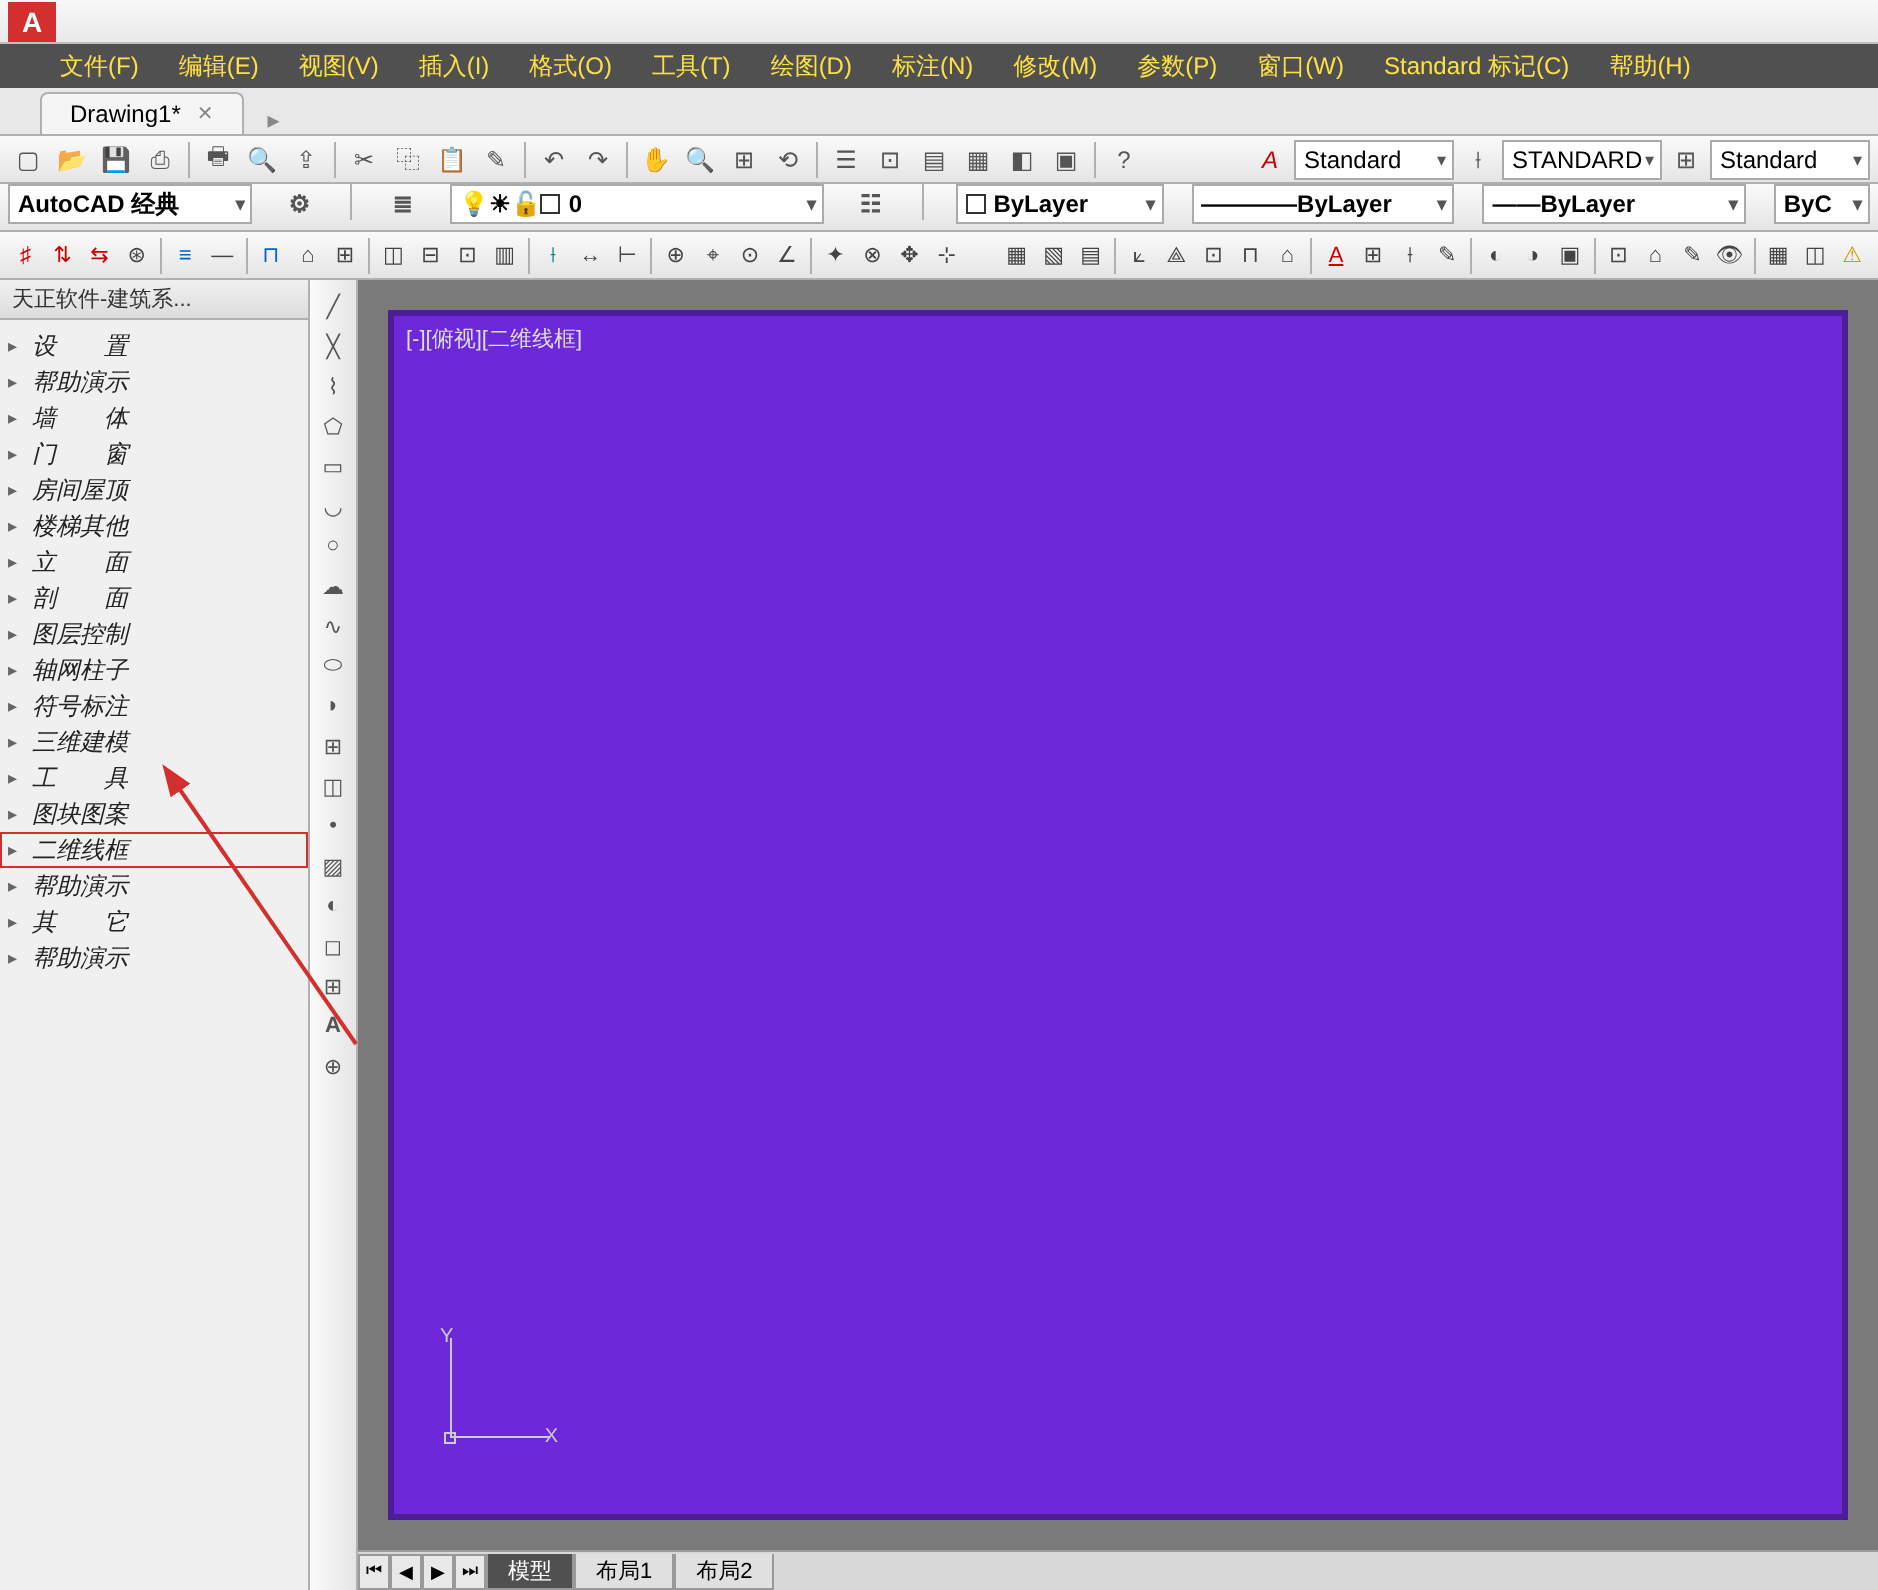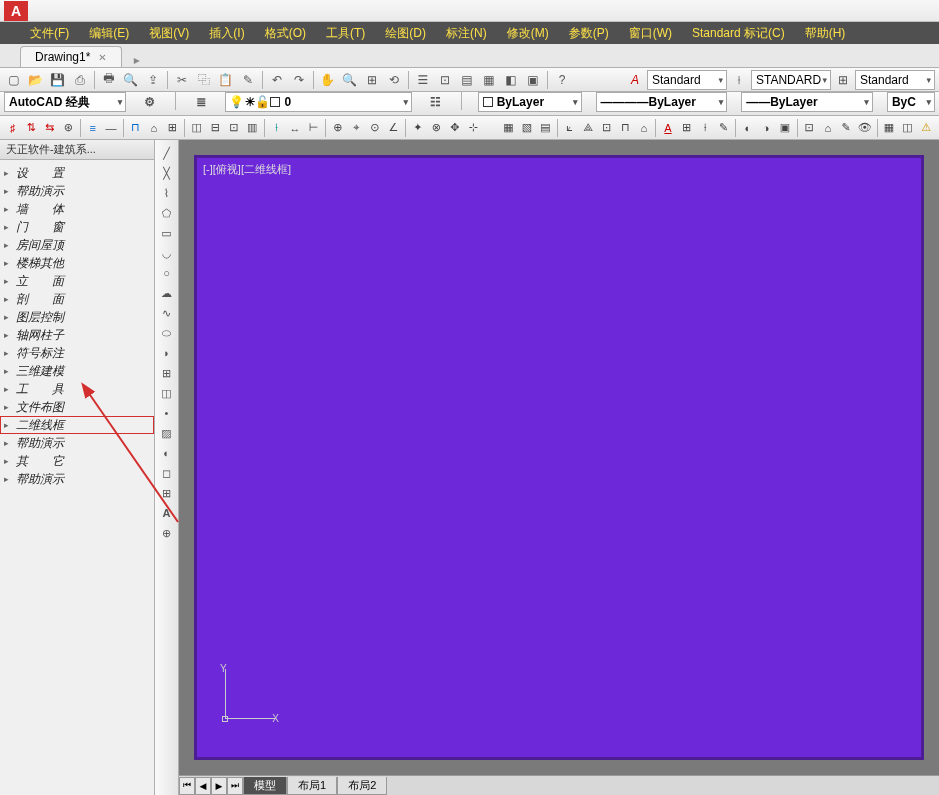--- a/index.html
+++ b/index.html
@@ -282,21 +282,21 @@
       <div class="tree-item">
           <span class="tree-arrow">▸</span>
           <span class="tree-label">三维建模</span>
         </div>
       <div class="tree-item">
           <span class="tree-arrow">▸</span>
           <span class="tree-label">工　　具</span>
         </div>
       <div class="tree-item">
           <span class="tree-arrow">▸</span>
-          <span class="tree-label">文件布图</span>
+          <span class="tree-label">图块图案</span>
         </div>
       <div class="tree-item highlighted">
           <span class="tree-arrow">▸</span>
           <span class="tree-label">二维线框</span>
         </div>
       <div class="tree-item">
           <span class="tree-arrow">▸</span>
           <span class="tree-label">帮助演示</span>
         </div>
       <div class="tree-item">

